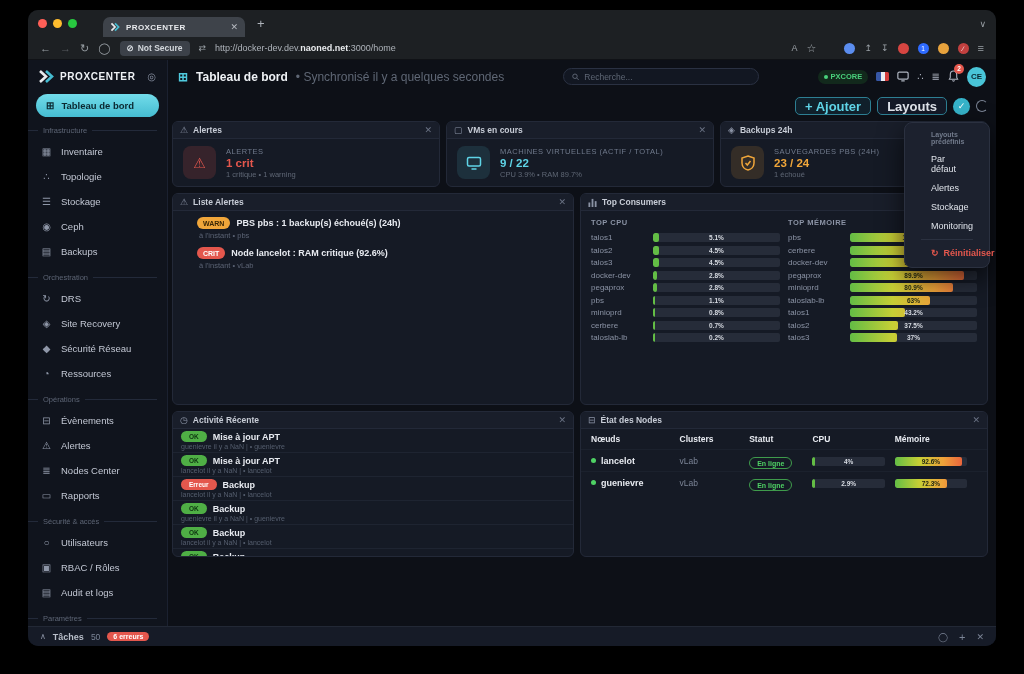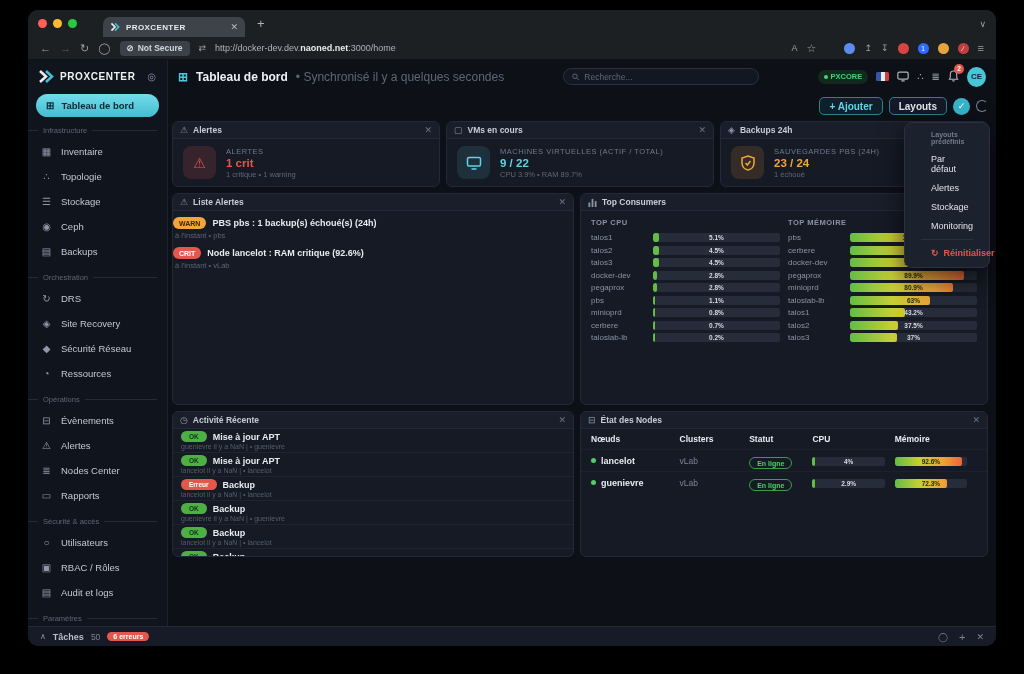--- a/index.html
+++ b/index.html
@@ -76,21 +76,21 @@
   .bell-wrap { position:relative; }
   .bell-badge { position:absolute; top:-4px; right:-5px; min-width:10px; height:10px; border-radius:5px;
                 background:#e4574d; color:#fff; font-size:6.5px; font-weight:bold;
                 display:flex; align-items:center; justify-content:center; padding:0 2px; }
   .avatar { width:19px; height:20px; border-radius:50%; background:#49c5d8; color:#0b2830;
             font-size:8px; font-weight:bold; display:flex; align-items:center; justify-content:center; }
 
   .m-toolbar { height:26px; display:flex; align-items:center; justify-content:flex-end;
                gap:6px; padding:0 8px; flex:none; }
   .btn { height:18px; border-radius:5px; display:flex; align-items:center; gap:3px;
-         padding:0 9px; font-size:10px; font-weight:bold; }
+         padding:0 9px; font-size:13px; font-weight:bold; }
   .btn-add { border:1px solid #2d7f93; color:#5fd4e7; background:#10202b; }
   .btn-layouts { border:1px solid #2d7f93; color:#dfe3ea; background:#141927; }
   .check-btn { width:17px; height:17px; border-radius:50%; background:#36b3c9; color:#fff;
                font-size:9px; display:flex; align-items:center; justify-content:center; }
   .spinner { width:12px; height:12px; border-radius:50%; border:1.5px solid #7c8596;
              border-right-color:transparent; }
 
   .content { flex:1; min-height:0; padding:2px 8px 6px 4px; display:flex; flex-direction:column; gap:6px; }
   .cards-row { display:grid; grid-template-columns:repeat(3,1fr); gap:6px; height:66px; flex:none; }
   .mid-row { display:grid; grid-template-columns:402px 1fr; gap:6px; height:212px; flex:none; }
@@ -109,21 +109,21 @@
   .iconbox { width:33px; height:33px; border-radius:8px; display:flex; align-items:center;
              justify-content:center; font-size:14px; flex:none; }
   .ib-red { background:rgba(228,87,77,.16); color:#e4574d; }
   .ib-cyan { background:rgba(86,200,218,.13); color:#5fd4e7; }
   .ib-orange { background:rgba(240,166,58,.14); color:#f0a63a; }
   .card-label { font-size:7.5px; color:#707a8c; letter-spacing:.5px; }
   .card-value { font-size:11.5px; font-weight:bold; margin:1px 0; }
   .cv-red{color:#e4574d;} .cv-cyan{color:#5fd4e7;} .cv-orange{color:#f0a63a;}
   .card-sub { font-size:7.5px; color:#5f6775; }
 
-  .alerts-body { padding:6px 0; }
+  .alerts-body { padding:6px 24px; }
   .alert-item { margin-bottom:7px; }
   .alert-line { display:flex; align-items:center; gap:6px; }
   .sev-pill { height:12px; border-radius:6px; padding:0 6px; font-size:7px; font-weight:bold;
               display:flex; align-items:center; flex:none; }
   .sev-WARN { background:#f0a63a; color:#3a2605; }
   .sev-CRIT { background:#e4574d; color:#fff; }
   .alert-text { font-size:9px; font-weight:bold; color:#e8ebf1; }
   .alert-meta { font-size:7.5px; color:#5b6374; margin:2px 0 0 2px; }
 
   .consumers-body { display:flex; gap:8px; padding:7px 10px; }

